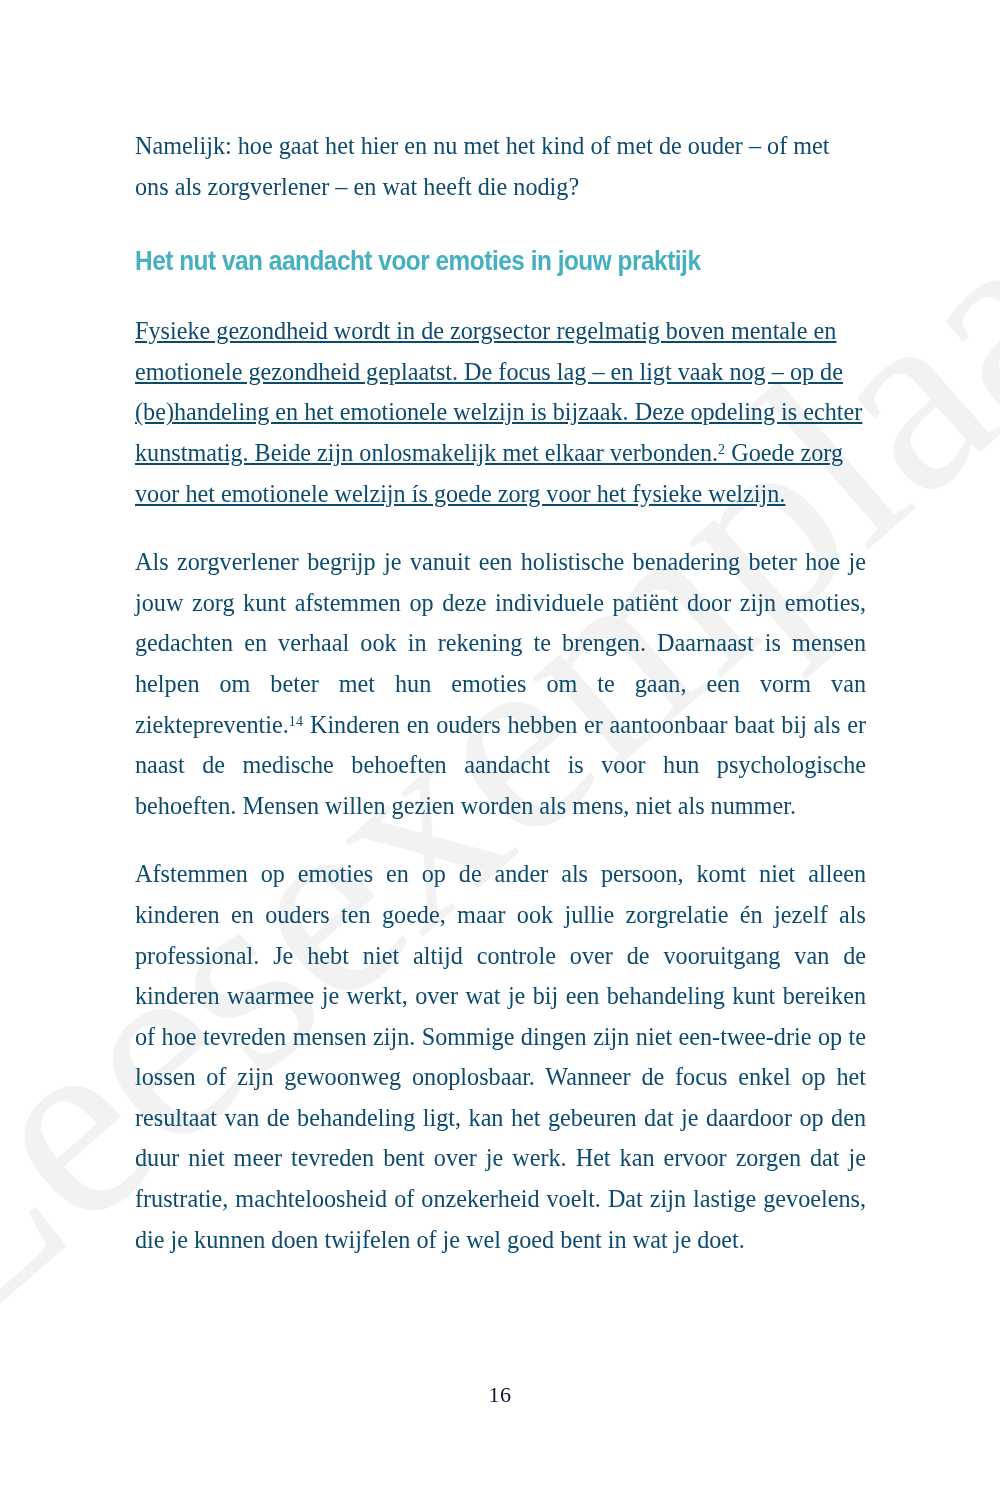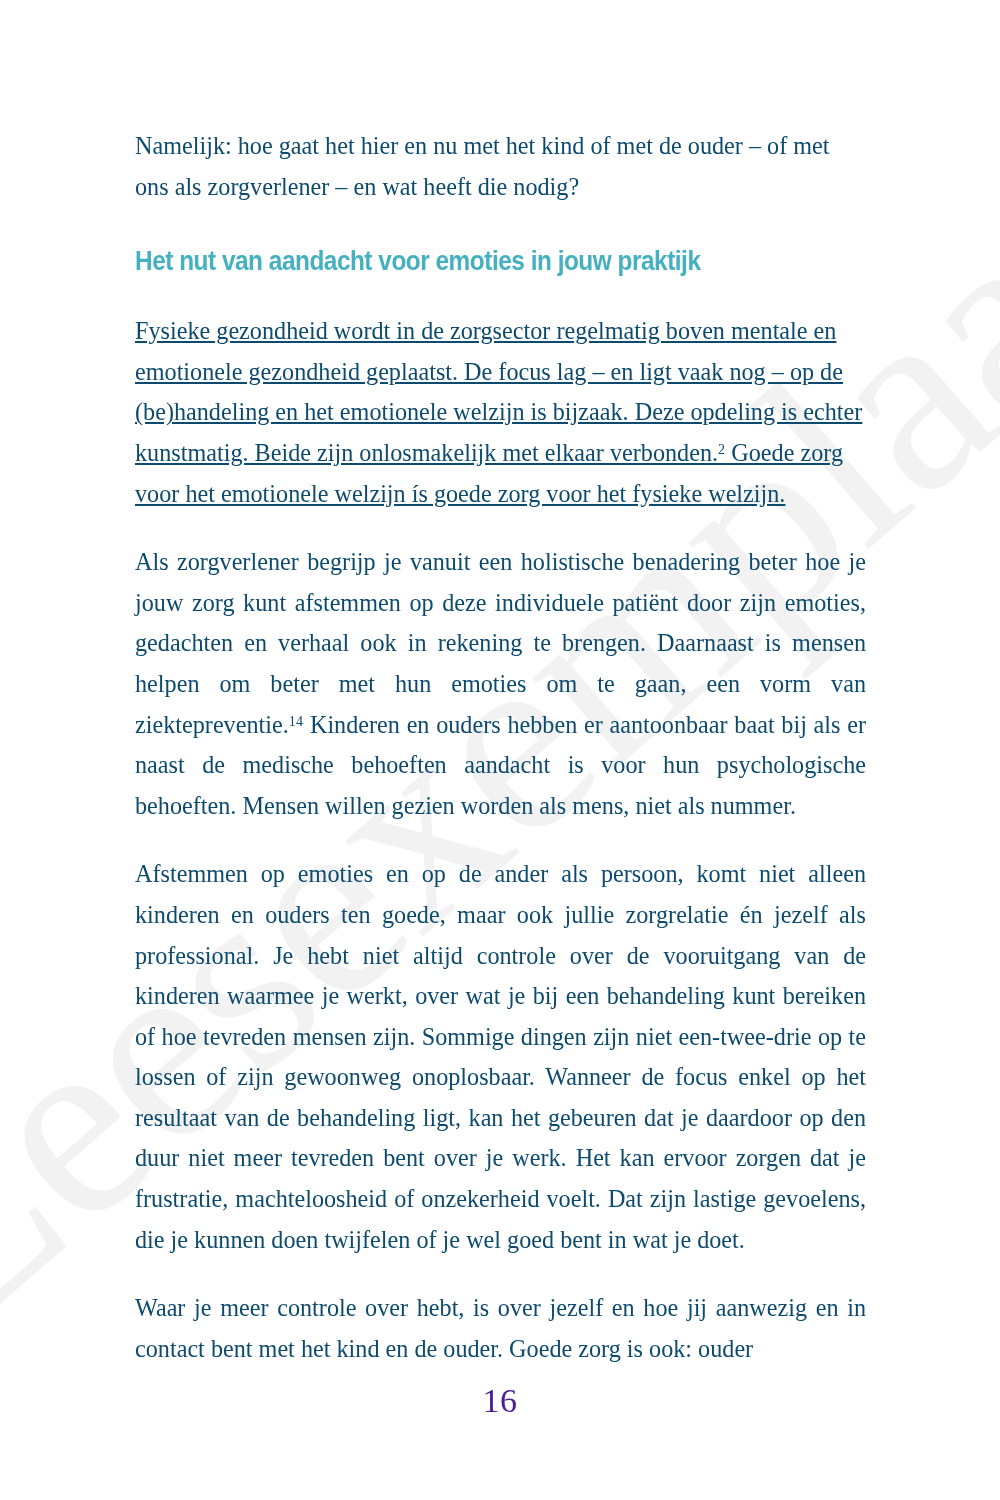--- a/index.html
+++ b/index.html
@@ -96,23 +96,23 @@
   .folio {
     position: absolute;
     left: 0;
     right: 0;
     top: 1382px;
     text-align: center;
     z-index: 2;
   }
   .folio-number {
     font-family: "Liberation Serif", "DejaVu Serif", serif;
-    font-size: 34px;
+    font-size: 22px;
     font-variant-numeric: oldstyle-nums;
-    color: #4c1d95;
+    color: #0f172a;
     letter-spacing: 0.5px;
   }
 </style>
 </head>
 <body>
 
 <div class="page">
 
   <div class="watermark-layer">
     <div class="watermark-text">Leesexemplaar</div>
@@ -123,21 +123,20 @@
     <p class="body-par par-intro">Namelijk: hoe gaat het hier en nu met het kind of met de ouder – of met ons als zorgverlener – en wat heeft die nodig?</p>
 
     <h2 class="section-heading">Het nut van aandacht voor emoties in jouw praktijk</h2>
 
     <p class="body-par par-one"><span>Fysieke gezondheid wordt in de zorgsector regelmatig boven mentale en emotionele gezondheid geplaatst. De focus lag – en ligt vaak nog – op de (be)handeling en het emotionele welzijn is bijzaak. Deze opdeling is echter kunstmatig. Beide zijn onlosmakelijk met elkaar verbonden.</span><sup class="fn">2</sup><span> Goede zorg voor het emotionele welzijn ís goede zorg voor het fysieke welzijn.</span></p>
 
     <p class="body-par"><span>Als zorgverlener begrijp je vanuit een holistische benadering beter hoe je jouw zorg kunt afstemmen op deze individuele patiënt door zijn emoties, gedachten en verhaal ook in rekening te brengen. Daarnaast is mensen helpen om beter met hun emoties om te gaan, een vorm van ziektepreventie.</span><sup class="fn">14</sup><span> Kinderen en ouders hebben er aantoonbaar baat bij als er naast de medische behoeften aandacht is voor hun psychologische behoeften. Mensen willen gezien worden als mens, niet als nummer.</span></p>
 
     <p class="body-par">Afstemmen op emoties en op de ander als persoon, komt niet alleen kinderen en ouders ten goede, maar ook jullie zorgrelatie én jezelf als professional. Je hebt niet altijd controle over de vooruitgang van de kinderen waarmee je werkt, over wat je bij een behandeling kunt bereiken of hoe tevreden mensen zijn. Sommige dingen zijn niet een-twee-drie op te lossen of zijn gewoonweg onoplosbaar. Wanneer de focus enkel op het resultaat van de behandeling ligt, kan het gebeuren dat je daardoor op den duur niet meer tevreden bent over je werk. Het kan ervoor zorgen dat je frustratie, machteloosheid of onzekerheid voelt. Dat zijn lastige gevoelens, die je kunnen doen twijfelen of je wel goed bent in wat je doet.</p>
 
-    <p class="body-par">Waar je meer controle over hebt, is over jezelf en hoe jij aanwezig en in contact bent met het kind en de ouder. Goede zorg is ook: ouder</p>
 
   </div>
 
   <div class="folio">
     <span class="folio-number">16</span>
   </div>
 
 </div>
 
 </body></html>

